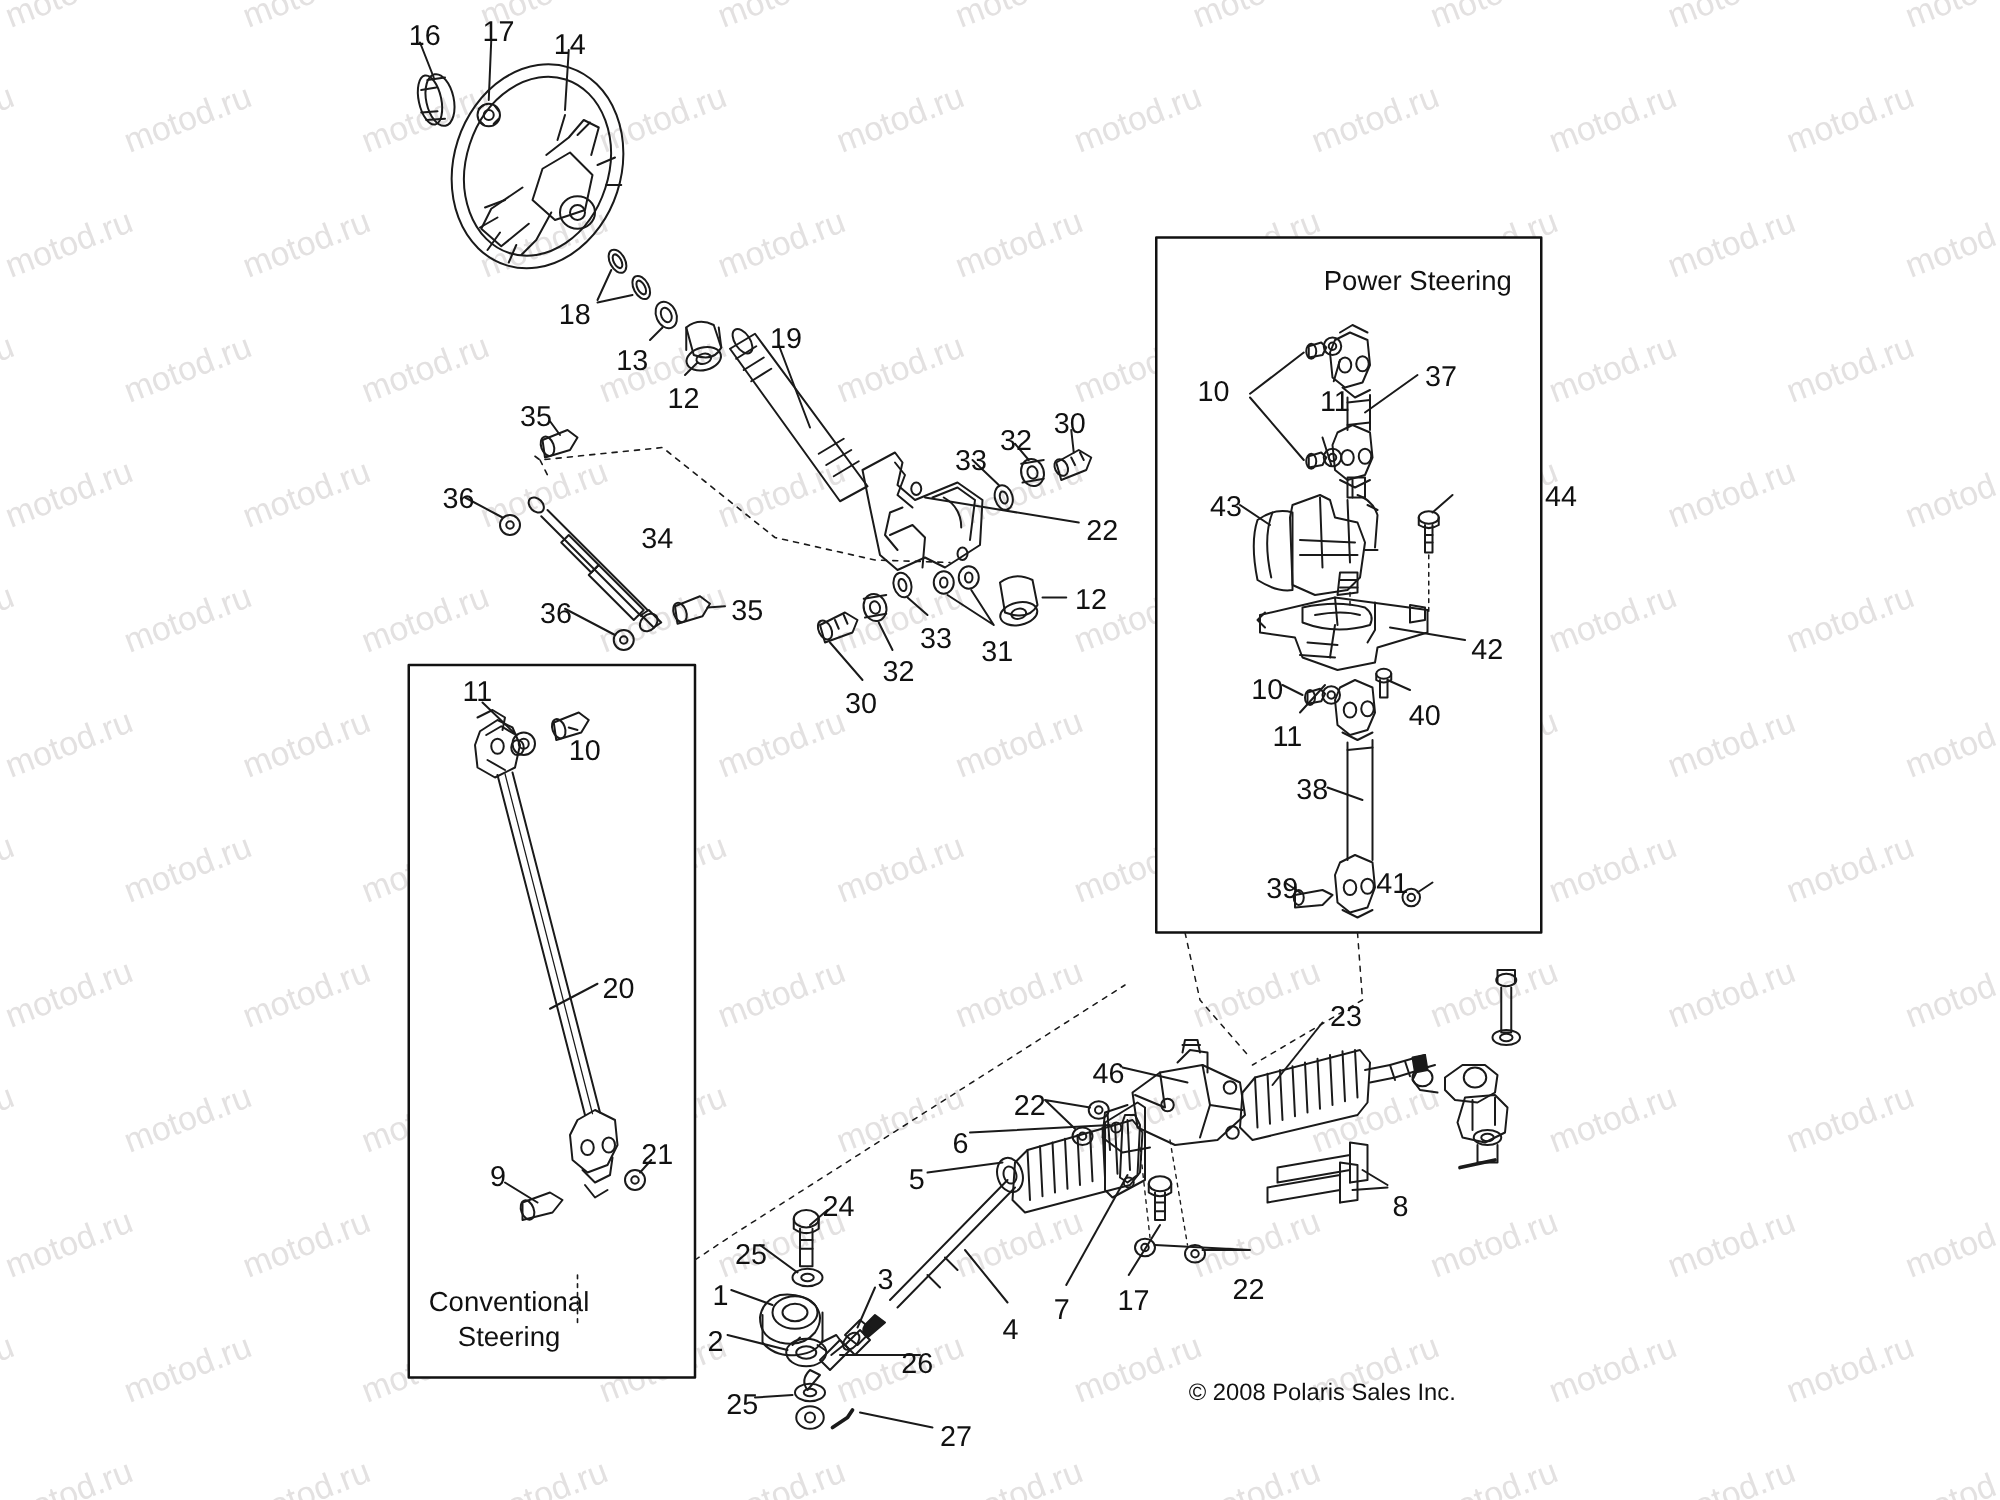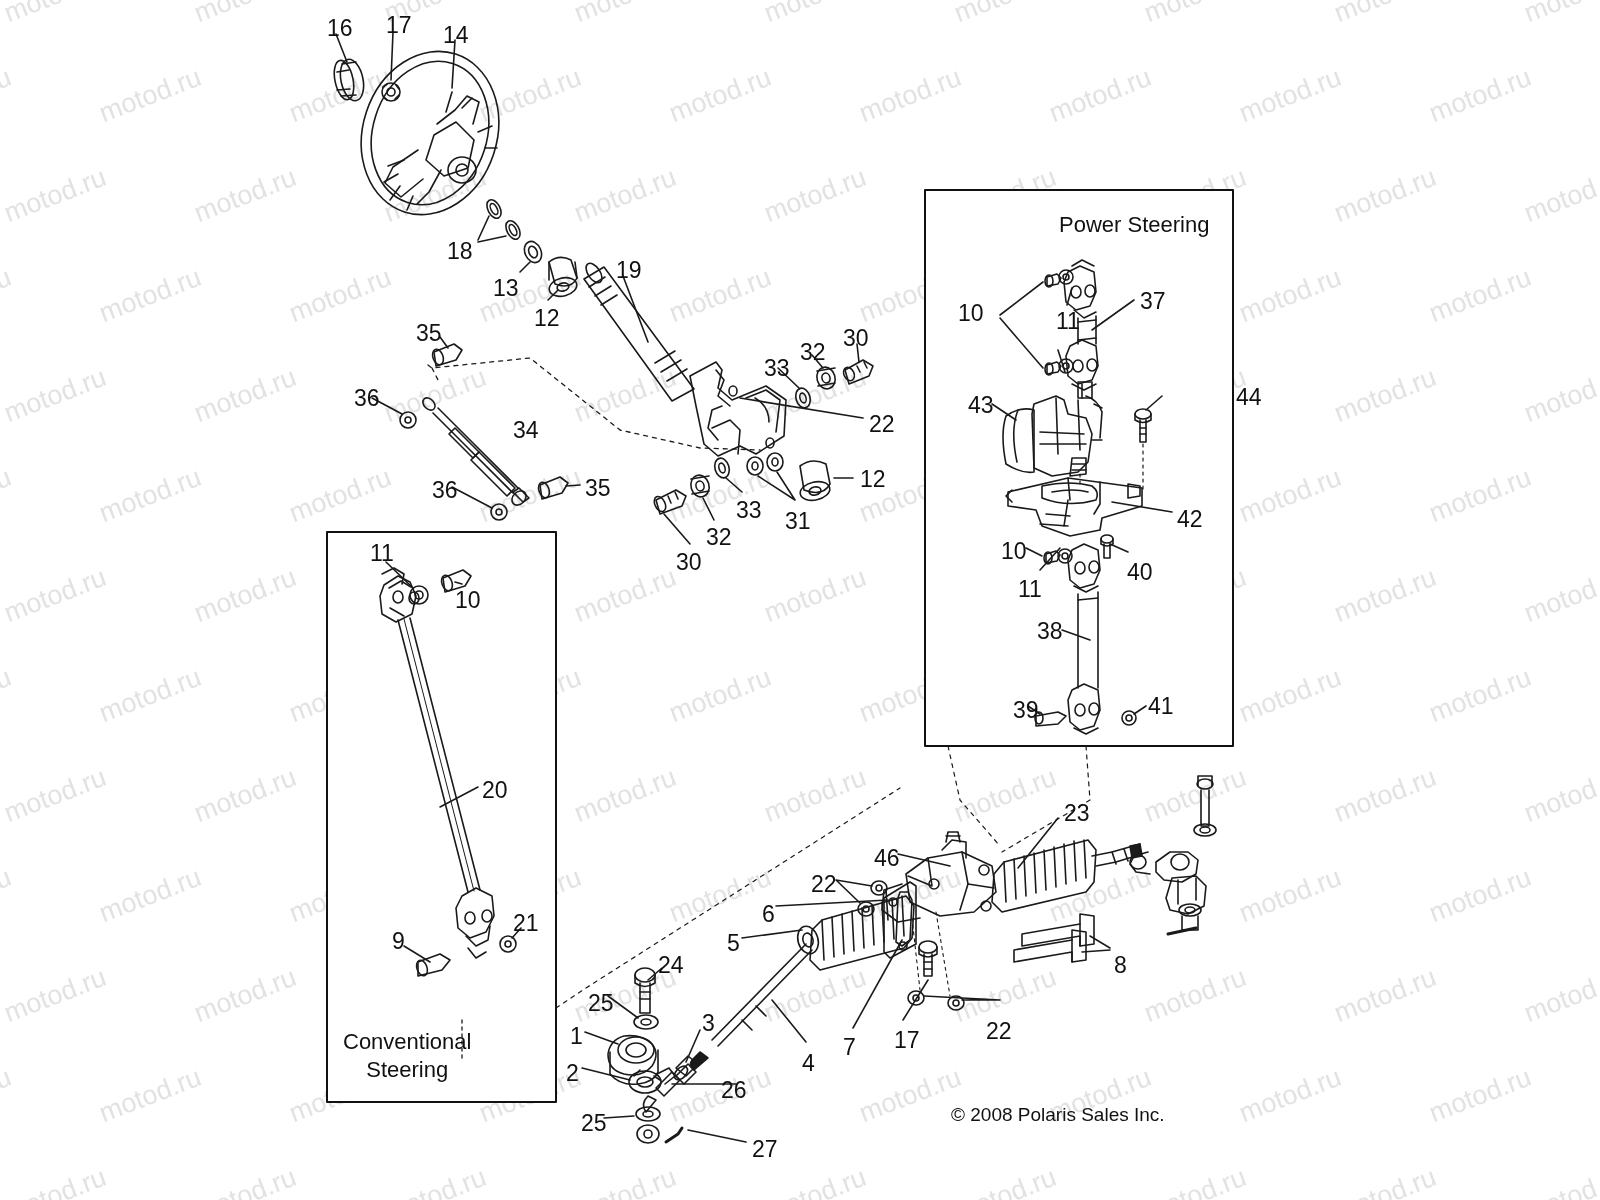--- a/index.html
+++ b/index.html
@@ -710,21 +710,21 @@
       <div class="num" style="left: 1056px; top: 310px;">11</div>
       <div class="num" style="left: 1140px; top: 290px;">37</div>
       <div class="num" style="left: 968px; top: 394px;">43</div>
       <div class="num" style="left: 1236px; top: 386px;">44</div>
       <div class="num" style="left: 1177px; top: 508px;">42</div>
       <div class="num" style="left: 1001px; top: 540px;">10</div>
       <div class="num" style="left: 1018px; top: 578px;">11</div>
       <div class="num" style="left: 1127px; top: 561px;">40</div>
       <div class="num" style="left: 1037px; top: 620px;">38</div>
       <div class="num" style="left: 1013px; top: 699px;">39</div>
-      <div class="num" style="left: 1148px; top: 695px;">41</div>
+      <div class="num" style="left: 1101px; top: 695px;">41</div>
       <div class="num" style="left: 1064px; top: 802px;">23</div>
       <div class="num" style="left: 874px; top: 847px;">46</div>
       <div class="num" style="left: 811px; top: 873px;">22</div>
       <div class="num" style="left: 762px; top: 903px;">6</div>
       <div class="num" style="left: 727px; top: 932px;">5</div>
       <div class="num" style="left: 658px; top: 954px;">24</div>
       <div class="num" style="left: 588px; top: 992px;">25</div>
       <div class="num" style="left: 570px; top: 1025px;">1</div>
       <div class="num" style="left: 702px; top: 1012px;">3</div>
       <div class="num" style="left: 566px; top: 1062px;">2</div>

